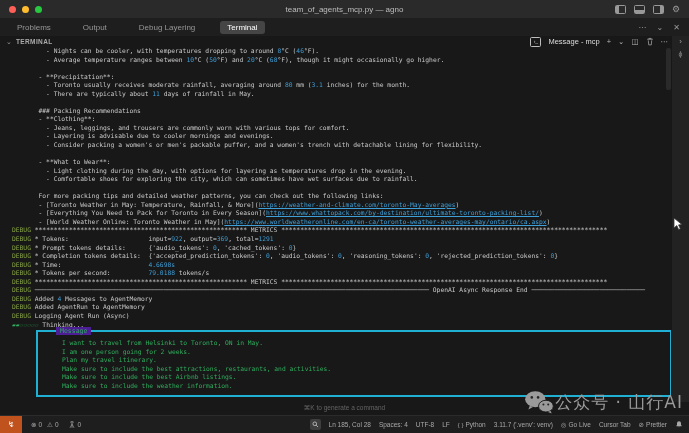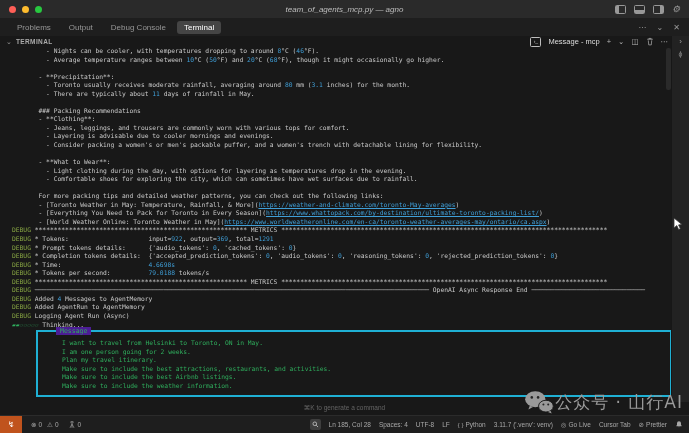--- a/index.html
+++ b/index.html
@@ -1,32 +1,32 @@
 <!DOCTYPE html>
 <html><head>
 <meta charset="utf-8">
 <style>
   html,body{margin:0;padding:0;background:#000;}
   .window{position:relative;width:689px;height:433px;background:#181818;overflow:hidden;
           font-family:"Liberation Sans",sans-serif;-webkit-font-smoothing:antialiased;}
   
-  .titlebar{position:absolute;top:0;left:0;right:0;height:18px;background:#2a2a2a;display:flex;align-items:center;font-style:italic;}
+  .titlebar{position:absolute;top:0;left:0;right:0;height:18px;background:#2a2a2a;display:flex;align-items:center;}
   .lights{display:flex;gap:6px;margin-left:9px;z-index:2}
   .light{width:7px;height:7px;border-radius:50%;}
   .l-red{background:#ff5f57}.l-yellow{background:#febc2e}.l-green{background:#28c840}
   .wtitle{position:absolute;left:0;right:0;text-align:center;font-size:8px;color:#bdbdbd;}
   .win-icons{margin-left:auto;display:flex;align-items:center;gap:8px;margin-right:9px;z-index:2}
   .lay{width:9px;height:7px;border:1px solid #989898;border-radius:1.5px;position:relative;display:inline-block}
   .lay::before{content:"";position:absolute;background:#989898}
   .lay.left::before{left:0;top:0;bottom:0;width:3px}
   .lay.bottom::before{bottom:0;left:0;right:0;height:3px}
   .lay.right::before{right:0;top:0;bottom:0;width:3px}
   .gear{color:#989898;font-size:9px;line-height:9px}
   
-  .tabrow{position:absolute;top:18px;left:0;right:0;height:18px;background:#1e1e1e;display:flex;align-items:center;padding-left:10px;gap:4px}
+  .tabrow{position:absolute;top:18px;left:0;right:0;height:18px;background:#1e1e1e;display:flex;align-items:center;padding-left:10px;gap:18px}
   .tab{font-size:8px;color:#969696;padding:2px 7px;border-radius:3px;cursor:default;white-space:nowrap}
   .tab.active{background:#454545;color:#fff}
   .tab-actions{margin-left:auto;display:flex;align-items:center;gap:10px;margin-right:9px;color:#9a9a9a;font-size:8px}
   
   .panelhdr{position:absolute;top:36px;left:0;right:17px;height:11px;display:flex;align-items:center;background:#181818}
   .ph-chev{font-size:7px;color:#9a9a9a;margin-left:6px}
   .ph-title{font-size:6.5px;font-weight:700;color:#ababab;letter-spacing:.4px;margin-left:4px}
   .ph-right{margin-left:auto;display:flex;align-items:center;gap:7px;margin-right:4px;color:#b8b8b8;font-size:7.5px}
   .shicon{display:inline-block;width:9px;height:8px;border:1px solid #bdbdbd;border-radius:1.5px;font-size:5px;line-height:7px;text-align:center;color:#bdbdbd}
   .shell-label{color:#dcdcdc}
@@ -82,21 +82,21 @@
       <span class="lay left"></span>
       <span class="lay bottom"></span>
       <span class="lay right"></span>
       <span class="gear">⚙</span>
     </div>
   </div>
 
   <div class="tabrow">
     <span class="tab">Problems</span>
     <span class="tab">Output</span>
-    <span class="tab">Debug Console</span>
+    <span class="tab">Debug Layering</span>
     <span class="tab active">Terminal</span>
     <div class="tab-actions">
       <span>⋯</span>
       <span>⌄</span>
       <span>✕</span>
     </div>
   </div>
 
   <div class="panelhdr">
     <span class="ph-chev">⌄</span>

